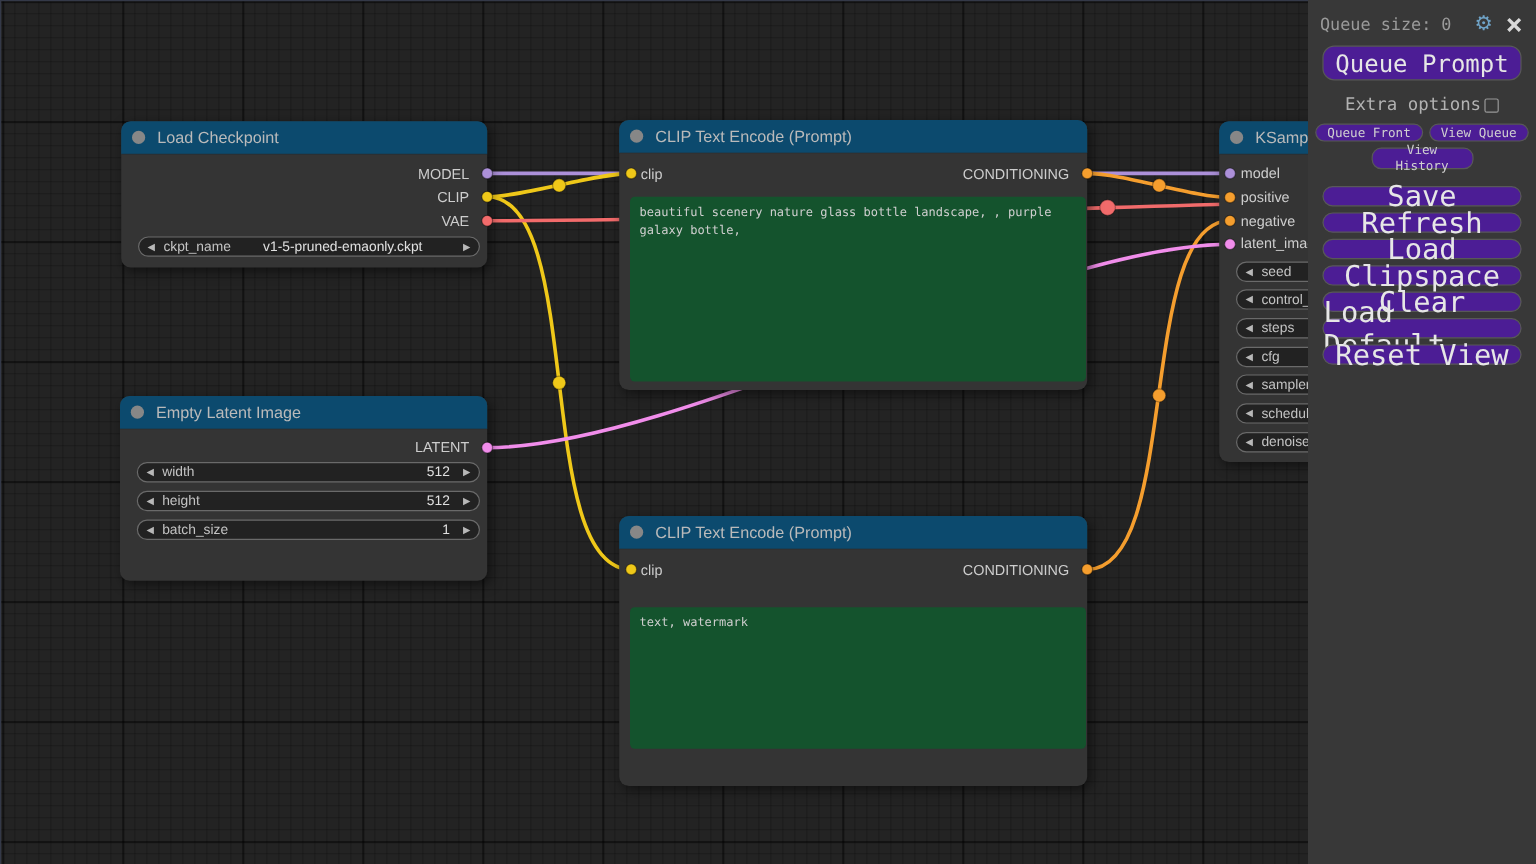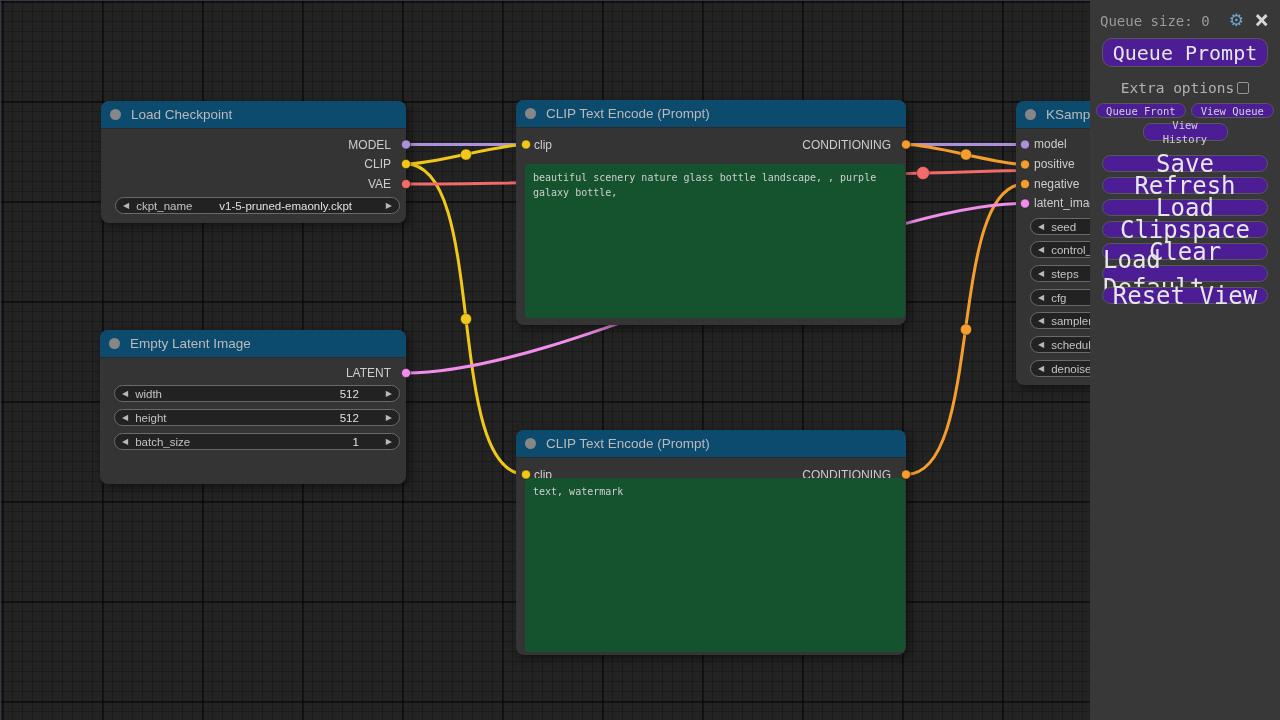--- a/index.html
+++ b/index.html
@@ -35,21 +35,21 @@
   .port-label{position:absolute;font-size:12px;color:#cdcdcd;height:14px;line-height:14px;white-space:nowrap}
   .port-label.out{right:15px;text-align:right}
   .port-label.in{left:18px}
   .widget{
     position:absolute;height:17px;background:#222;border:1px solid #6a6a6a;border-radius:9px;
     display:flex;align-items:center;font-size:11.5px;color:#c8c8c8;box-sizing:border-box;overflow:hidden;white-space:nowrap;
   }
   .widget .arrow{font-size:8px;color:#b8b8b8;padding:0 7px;line-height:15px;flex:0 0 auto}
   .widget .wlabel{color:#c3c3c3;flex:0 0 auto}
   .widget .fill{flex:1 1 auto}
-  .widget .wvalue{color:#e0e0e0;flex:0 0 auto;margin-right:20px}
+  .widget .wvalue{color:#e0e0e0;flex:0 0 auto;margin-right:4px}
   .widget .wvalue.center{flex:1 1 auto;text-align:center;margin:0}
   .textarea{
     position:absolute;background:#14532d;border-radius:4px;box-sizing:border-box;
     font-family:"DejaVu Sans Mono",monospace;font-size:10px;line-height:1.5;color:#cfcfcf;
     padding:6px 8px;white-space:pre-wrap;word-break:break-word;overflow:hidden;
   }
   
   .sidebar{
     position:absolute;left:1090px;top:0;width:190px;height:720px;z-index:10;
     background:#383838;font-family:"DejaVu Sans Mono",monospace;
@@ -128,21 +128,21 @@
   <div class="textarea" style="left:9px;top:64px;width:380px;height:154px">beautiful scenery nature glass bottle landscape, , purple galaxy bottle,</div>
 </div>
 
 <div class="node" style="left:516px;top:430px;width:390px;height:225px">
   <div class="node-title">
     <span class="collapse-dot"></span>
     <span class="title-text">CLIP Text Encode (Prompt)</span>
   </div>
   <div class="port-label in" style="top:38px">clip</div>
   <div class="port-label out" style="top:38px">CONDITIONING</div>
-  <div class="textarea" style="left:9px;top:48px;width:380px;height:174px">text, watermark</div>
+  <div class="textarea" style="left:9px;top:76px;width:380px;height:118px">text, watermark</div>
 </div>
 
 <div class="node" style="left:100px;top:330px;width:306px;height:154px">
   <div class="node-title">
     <span class="collapse-dot"></span>
     <span class="title-text">Empty Latent Image</span>
   </div>
   <div class="port-label out" style="top:36px">LATENT</div>
   <div class="widget" style="left:14px;top:55px;width:286px">
     <span class="arrow">◀</span>

